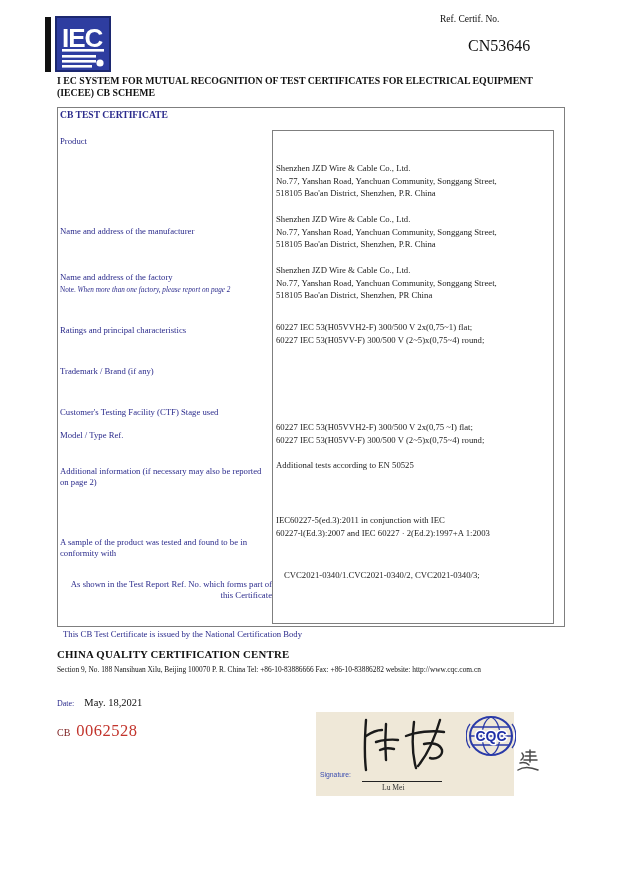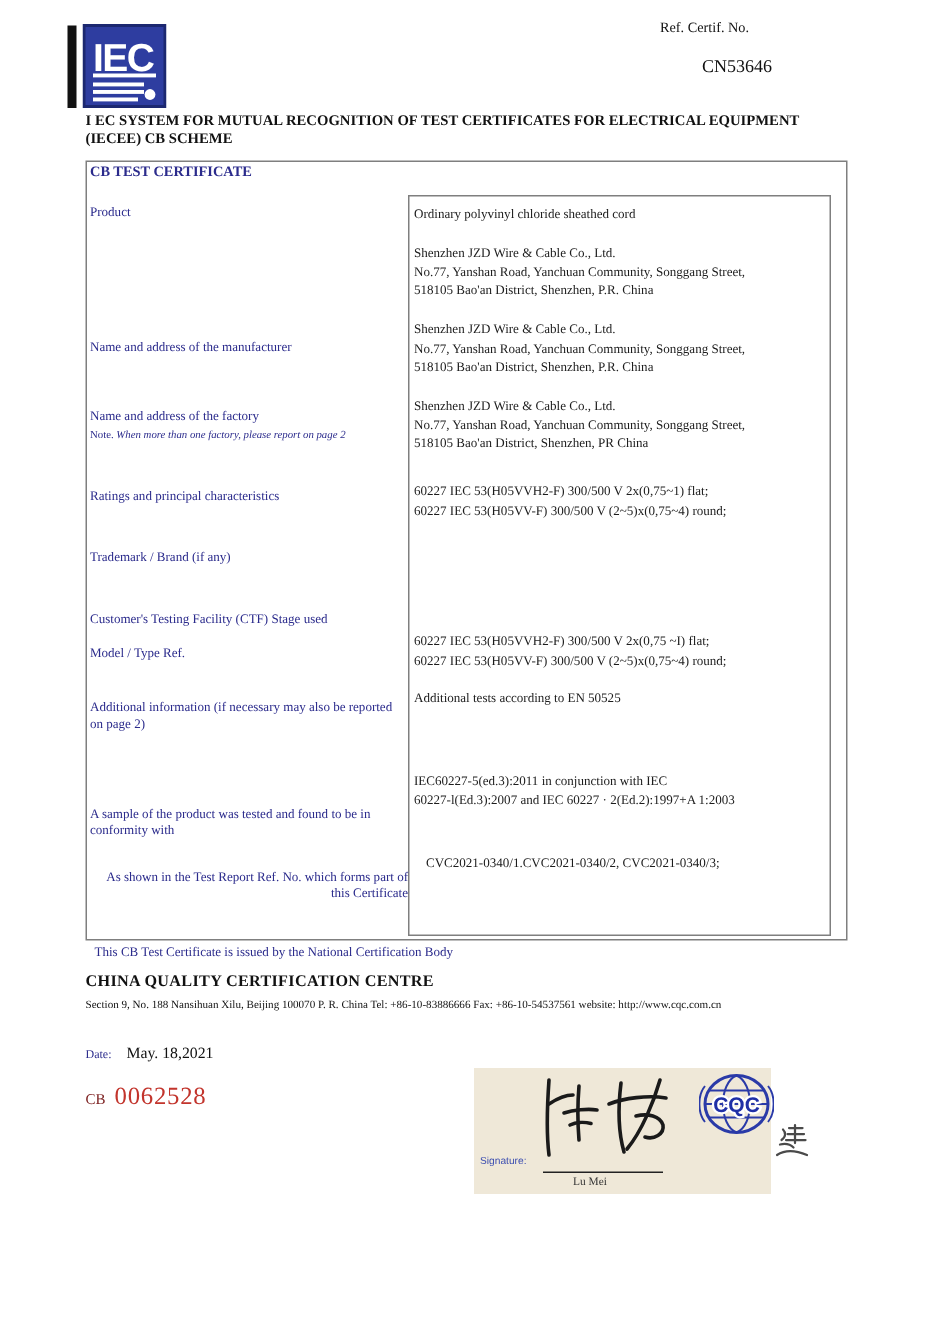--- a/index.html
+++ b/index.html
@@ -6,21 +6,21 @@
   .page{
     position:relative;width:620px;height:878px;background:#ffffff;overflow:hidden;
     font-family:"Liberation Serif","DejaVu Serif",serif;color:#1c1c1c;
   }
   .abs{position:absolute;}
 
   
   .logo-bar{left:45px;top:17px;width:6px;height:55px;background:#111;}
   .iec-logo{left:55px;top:16px;}
   .ref-label{left:440px;top:14px;font-size:9.5px;color:#111;}
-  .ref-no{left:468px;top:37px;font-size:12px;color:#111;}
+  .ref-no{left:468px;top:37px;font-size:16px;color:#111;}
   .scheme-title{left:57px;top:75px;width:505px;font-size:9.8px;font-weight:bold;color:#111;line-height:1.18;}
 
   
   .outer-box{left:57px;top:107px;width:506px;height:518px;border:1px solid #7f7f7f;}
   .inner-box{left:272px;top:130px;width:280px;height:492px;border:1px solid #7f7f7f;background:#fff;}
   .cert-title{left:60px;top:109px;font-size:9.6px;font-weight:bold;color:#2b2b8c;}
 
   .flabel{color:#2b2b8c;font-size:8.7px;line-height:1.25;width:212px;}
   .fvalue{color:#1c1c1c;font-size:8.7px;line-height:1.45;left:276px;width:272px;}
   .fnote{color:#2b2b8c;font-size:7.2px;width:215px;}
@@ -91,33 +91,32 @@
     <span>Note.</span><span class="it"> When more than one factory, please report on page 2</span>
   </div>
   <div class="abs flabel l-ratings">Ratings and principal characteristics</div>
   <div class="abs flabel l-trademark">Trademark / Brand (if any)</div>
   <div class="abs flabel l-ctf">Customer's Testing Facility (CTF) Stage used</div>
   <div class="abs flabel l-model">Model / Type Ref.</div>
   <div class="abs flabel l-addinfo">Additional information (if necessary may also be reported<br>on page 2)</div>
   <div class="abs flabel l-conformity">A sample of the product was tested and found to be in<br>conformity with</div>
   <div class="abs flabel l-testreport">As shown in the Test Report Ref. No. which forms part of<br>this Certificate</div>
 
-  <div class="abs fvalue v-product">Ordinary polyvinyl chloride sheathed cord</div>
   <div class="abs fvalue v-applicant">Shenzhen JZD Wire &amp; Cable Co., Ltd.<br>No.77, Yanshan Road, Yanchuan Community, Songgang Street,<br>518105 Bao'an District, Shenzhen, P.R. China</div>
   <div class="abs fvalue v-manufacturer">Shenzhen JZD Wire &amp; Cable Co., Ltd.<br>No.77, Yanshan Road, Yanchuan Community, Songgang Street,<br>518105 Bao'an District, Shenzhen, P.R. China</div>
   <div class="abs fvalue v-factory">Shenzhen JZD Wire &amp; Cable Co., Ltd.<br>No.77, Yanshan Road, Yanchuan Community, Songgang Street,<br>518105 Bao'an District, Shenzhen, PR China</div>
   <div class="abs fvalue v-ratings">60227 IEC 53(H05VVH2-F) 300/500 V 2x(0,75~1) flat;<br>60227 IEC 53(H05VV-F) 300/500 V (2~5)x(0,75~4) round;</div>
   <div class="abs fvalue v-model">60227 IEC 53(H05VVH2-F) 300/500 V 2x(0,75 ~I) flat;<br>60227 IEC 53(H05VV-F) 300/500 V (2~5)x(0,75~4) round;</div>
   <div class="abs fvalue v-addinfo">Additional tests according to EN 50525</div>
   <div class="abs fvalue v-conformity">IEC60227-5(ed.3):2011 in conjunction with IEC<br>60227-l(Ed.3):2007 and IEC 60227 · 2(Ed.2):1997+A 1:2003</div>
   <div class="abs fvalue v-testreport">CVC2021-0340/1.CVC2021-0340/2, CVC2021-0340/3;</div>
 
   <div class="abs issued-line">This CB Test Certificate is issued by the National Certification Body</div>
   <div class="abs ncb-name">CHINA QUALITY CERTIFICATION CENTRE</div>
-  <div class="abs ncb-address">Section 9, No. 188 Nansihuan Xilu, Beijing 100070 P. R. China Tel: +86-10-83886666 Fax: +86-10-54537561 website: http://www.cqc.com.cn</div>
+  <div class="abs ncb-address">Section 9, No. 188 Nansihuan Xilu, Beijing 100070 P. R. China Tel: +86-10-83886666 Fax: +86-10-83886282 website: http://www.cqc.com.cn</div>
 
   <div class="abs date-row">
     <span class="date-label">Date:</span><span class="date-value">May. 18,2021</span>
   </div>
 
   <div class="abs cb-row">
     <span class="cb-prefix">CB</span><span class="cb-number">0062528</span>
   </div>
 
   <div class="abs sig-block"></div>

